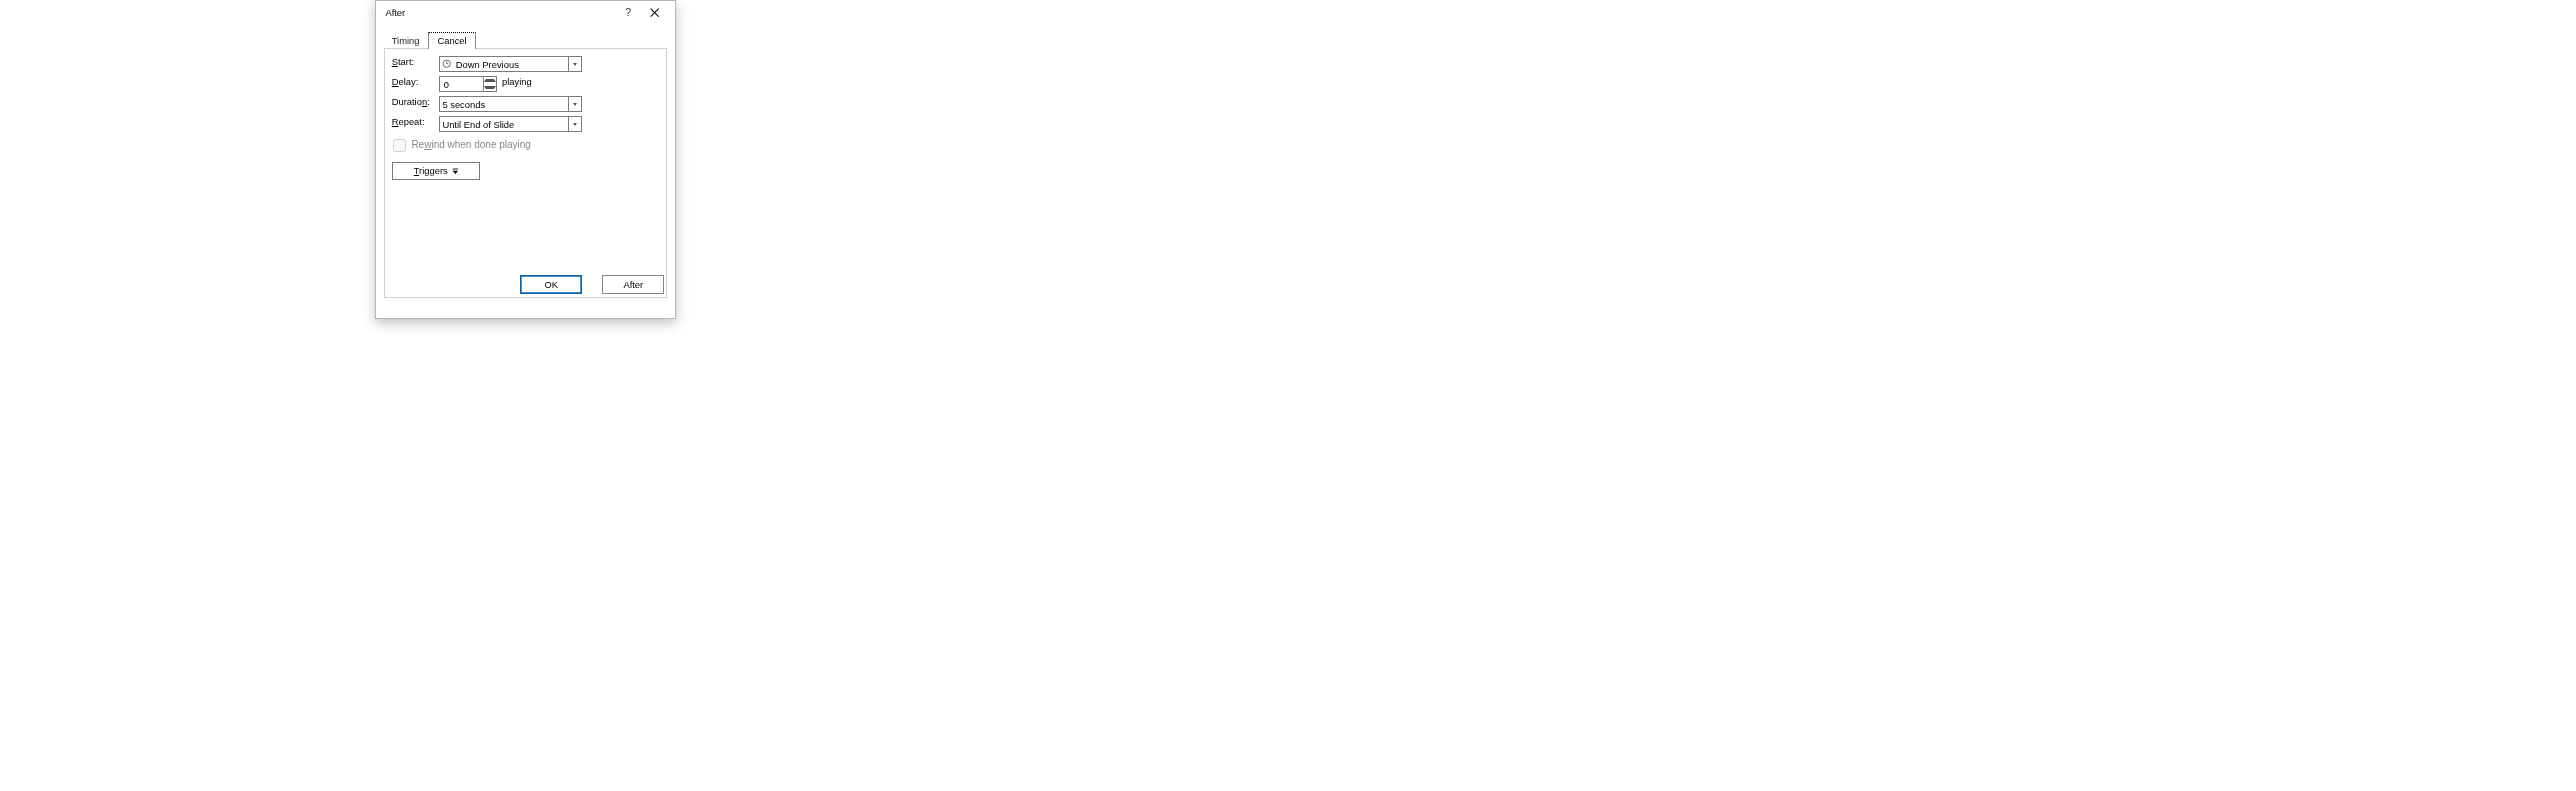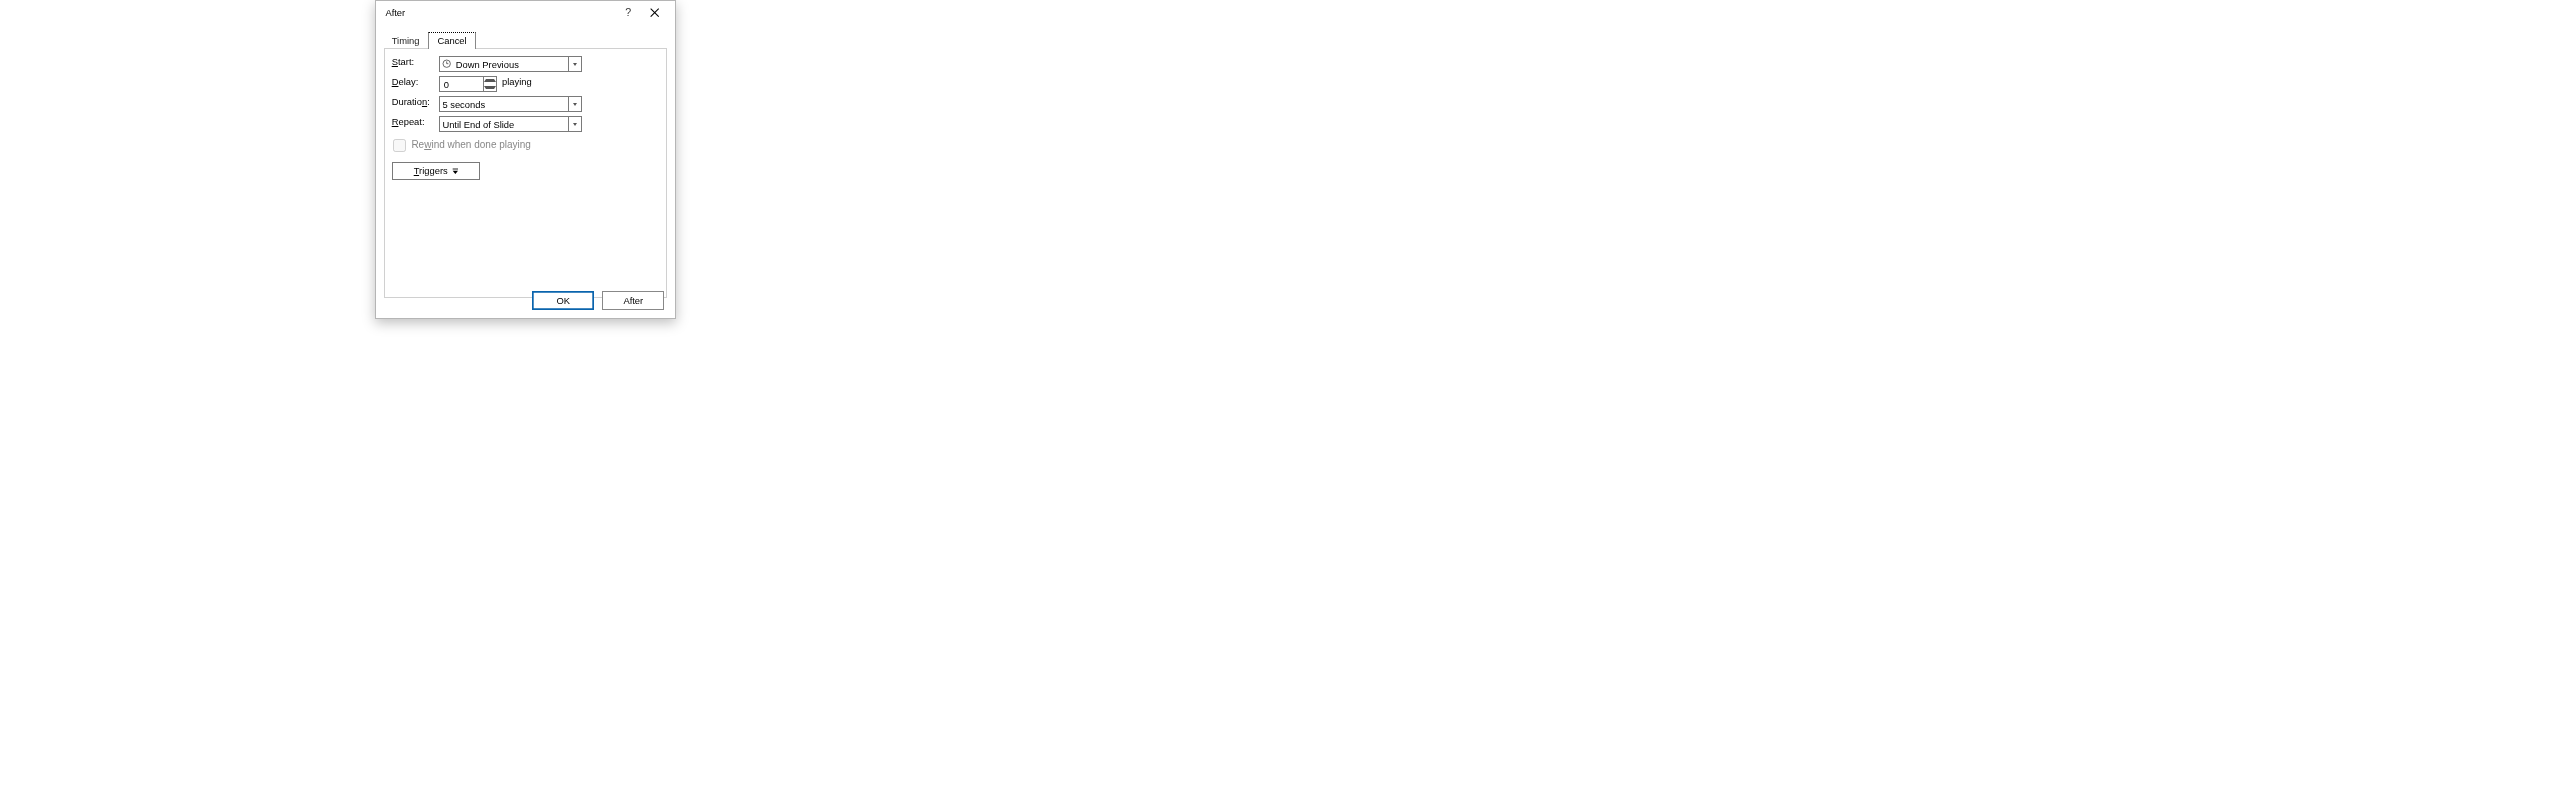--- a/index.html
+++ b/index.html
@@ -25,21 +25,21 @@
   .spin .num{flex:1;padding:0 4px;font-size:9.4px}
   .spin .btns{width:12px;height:100%;border-left:0.7px solid #7a7a7a;display:flex;flex-direction:column}
   .spin .btns span{flex:1;display:flex;align-items:center;justify-content:center}
   .tri-up{border-left:2.7px solid transparent;border-right:2.7px solid transparent;border-bottom:3.4px solid #555}
   .tri-dn{border-left:2.7px solid transparent;border-right:2.7px solid transparent;border-top:3.4px solid #555}
   .suffix{margin-left:5.4px;font-size:9.4px}
   .check-row{display:flex;align-items:flex-start;height:19px;margin-top:3px;color:#888}
   .check-row input{margin:0 5.4px 0 1.3px}
   .trig{margin-top:4px;display:inline-flex;align-items:center;height:16px;border:0.7px solid #7a7a7a;padding:0 21px;font-size:9.4px}
   .trig .dd{margin-left:4px;display:inline-block}
-  .btnbar{position:absolute;right:10.7px;bottom:8px;display:flex;gap:8px}
+  .btnbar{position:absolute;right:10.7px;bottom:24px;display:flex;gap:20px}
   .btn{width:60px;height:17.4px;border:0.7px solid #888;background:#fff;font-size:9.4px;display:flex;align-items:center;justify-content:center;cursor:default}
   .btn.primary{border:0.7px solid #0a64ad;box-shadow:inset 0 0 0 0.7px #0a64ad}
 </style>
 </head>
 <body>
 
 <div class="dialog">
   <div class="titlebar">
     <div class="dlg-title">After</div>
     <div class="tb-btn">

